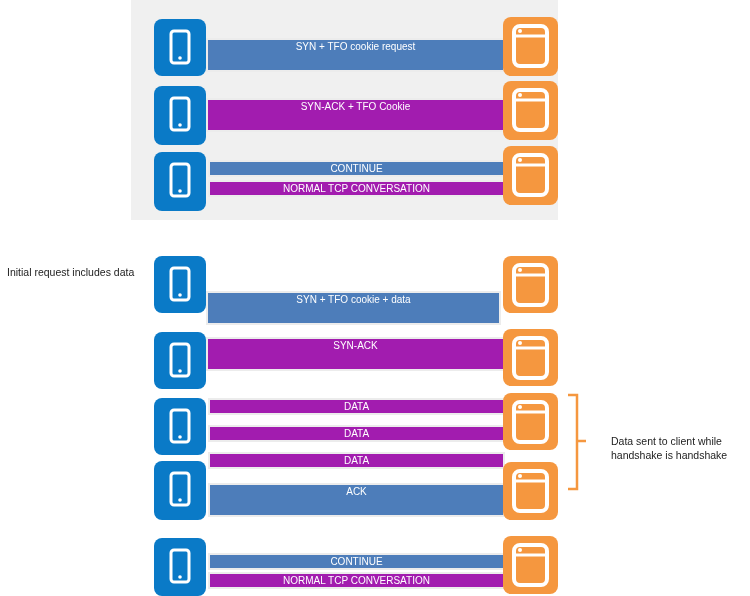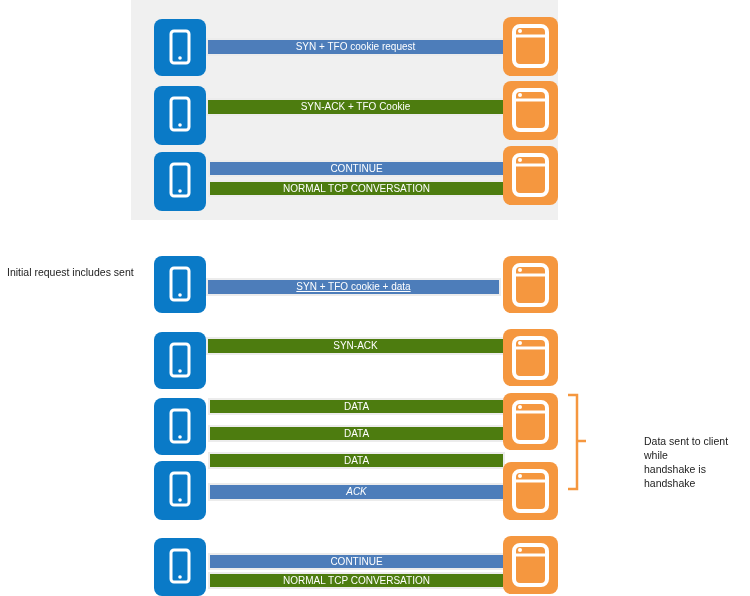--- a/index.html
+++ b/index.html
@@ -3,24 +3,24 @@
 <meta charset="utf-8">
 <style>
   html, body { margin:0; padding:0; }
   body { width:750px; height:596px; background:#ffffff; position:relative; overflow:hidden;
          font-family:"Liberation Sans", sans-serif; }
   .panel { position:absolute; left:131px; top:0; width:427px; height:220px; background:#f0f0f0; }
   .tile { position:absolute; width:52px; height:57px; border-radius:8px; }
   .phone-tile { background:#0a7ac7; }
   .server-tile { background:#f5973f; }
   .phone-tile svg, .server-tile svg { position:absolute; left:0; top:0; }
-  .bar { position:absolute; height:14px; color:#fff; font-size:10px; line-height:14px; text-align:center;
+  .bar { position:absolute; height:30px; color:#fff; font-size:10px; line-height:14px; text-align:center;
          box-shadow:0 0 0 2px #ececec; }
   .bar.blue { background:#4d7dba; }
-  .bar.orange { background:#4d7c0f; }
+  .bar.orange { background:#a21caf; }
   .note { position:absolute; font-size:10.5px; color:#222; line-height:14px; }
   .brace { position:absolute; }
 </style>
 </head>
 <body>
 
 <div class="panel"></div>
 
 <div class="tile phone-tile" style="left:154px;top:19px;"><span class="icon-phone">
   <svg width="52" height="57" viewBox="0 0 52 57">
@@ -61,29 +61,29 @@
 <div class="bar blue" style="left:210px;top:162px;width:293px;height:13px;line-height:13px;">CONTINUE</div>
 <div class="bar orange" style="left:210px;top:182px;width:293px;height:13px;line-height:13px;">NORMAL TCP CONVERSATION</div>
 <div class="tile server-tile" style="left:503px;top:146px;width:55px;height:59px;"><span class="icon-server">
   <svg width="55" height="59" viewBox="0 0 55 59">
         <rect x="11" y="9" width="33" height="40" rx="6" fill="none" stroke="#fff" stroke-width="4"></rect>
         <line x1="11" y1="19" x2="44" y2="19" stroke="#fff" stroke-width="3"></line>
         <circle cx="17" cy="14" r="2" fill="#fff"></circle>
       </svg>
 </span></div>
 
-<div class="note" style="left:7px;top:265px;">Initial request includes sent</div>
+<div class="note" style="left:7px;top:265px;">Initial request includes data</div>
 
 <div class="tile phone-tile" style="left:154px;top:256px;"><span class="icon-phone">
   <svg width="52" height="57" viewBox="0 0 52 57">
         <rect x="17" y="12" width="18" height="32" rx="3" fill="none" stroke="#fff" stroke-width="3"></rect>
         <circle cx="26" cy="39" r="1.8" fill="#fff"></circle>
       </svg>
 </span></div>
-<div class="bar blue" style="left:208px;top:280px;width:291px;text-decoration:underline;">SYN + TFO cookie + data</div>
+<div class="bar blue" style="left:208px;top:293px;width:291px;">SYN + TFO cookie + data</div>
 <div class="tile server-tile" style="left:503px;top:256px;width:55px;height:57px;"><span class="icon-server">
   <svg width="55" height="59" viewBox="0 0 55 59">
         <rect x="11" y="9" width="33" height="40" rx="6" fill="none" stroke="#fff" stroke-width="4"></rect>
         <line x1="11" y1="19" x2="44" y2="19" stroke="#fff" stroke-width="3"></line>
         <circle cx="17" cy="14" r="2" fill="#fff"></circle>
       </svg>
 </span></div>
 
 <div class="tile phone-tile" style="left:154px;top:332px;"><span class="icon-phone">
   <svg width="52" height="57" viewBox="0 0 52 57">
@@ -117,33 +117,33 @@
 </span></div>
 
 <div class="bar orange" style="left:210px;top:454px;width:293px;height:13px;line-height:13px;">DATA</div>
 
 <div class="tile phone-tile" style="left:154px;top:461px;height:59px;"><span class="icon-phone">
   <svg width="52" height="57" viewBox="0 0 52 57">
         <rect x="17" y="12" width="18" height="32" rx="3" fill="none" stroke="#fff" stroke-width="3"></rect>
         <circle cx="26" cy="39" r="1.8" fill="#fff"></circle>
       </svg>
 </span></div>
-<div class="bar blue" style="left:210px;top:485px;width:293px;font-style:italic;">ACK</div>
+<div class="bar blue" style="left:210px;top:485px;width:293px;">ACK</div>
 <div class="tile server-tile" style="left:503px;top:462px;width:55px;height:58px;"><span class="icon-server">
   <svg width="55" height="59" viewBox="0 0 55 59">
         <rect x="11" y="9" width="33" height="40" rx="6" fill="none" stroke="#fff" stroke-width="4"></rect>
         <line x1="11" y1="19" x2="44" y2="19" stroke="#fff" stroke-width="3"></line>
         <circle cx="17" cy="14" r="2" fill="#fff"></circle>
       </svg>
 </span></div>
 
 <svg class="brace" style="left:565px;top:393px;" width="30" height="100" viewBox="0 0 30 100">
   <path d="M3 2 H12 V48 H21 M12 48 V96 H3" fill="none" stroke="#f5973f" stroke-width="2.5"></path>
 </svg>
-<div class="note" style="left:611px;top:434px;margin-left:33px;">
+<div class="note" style="left:611px;top:434px;">
   <div>Data sent to client  while</div>
   <div>handshake is handshake</div>
 </div>
 
 <div class="tile phone-tile" style="left:154px;top:538px;height:58px;"><span class="icon-phone">
   <svg width="52" height="57" viewBox="0 0 52 57">
         <rect x="17" y="12" width="18" height="32" rx="3" fill="none" stroke="#fff" stroke-width="3"></rect>
         <circle cx="26" cy="39" r="1.8" fill="#fff"></circle>
       </svg>
 </span></div>

